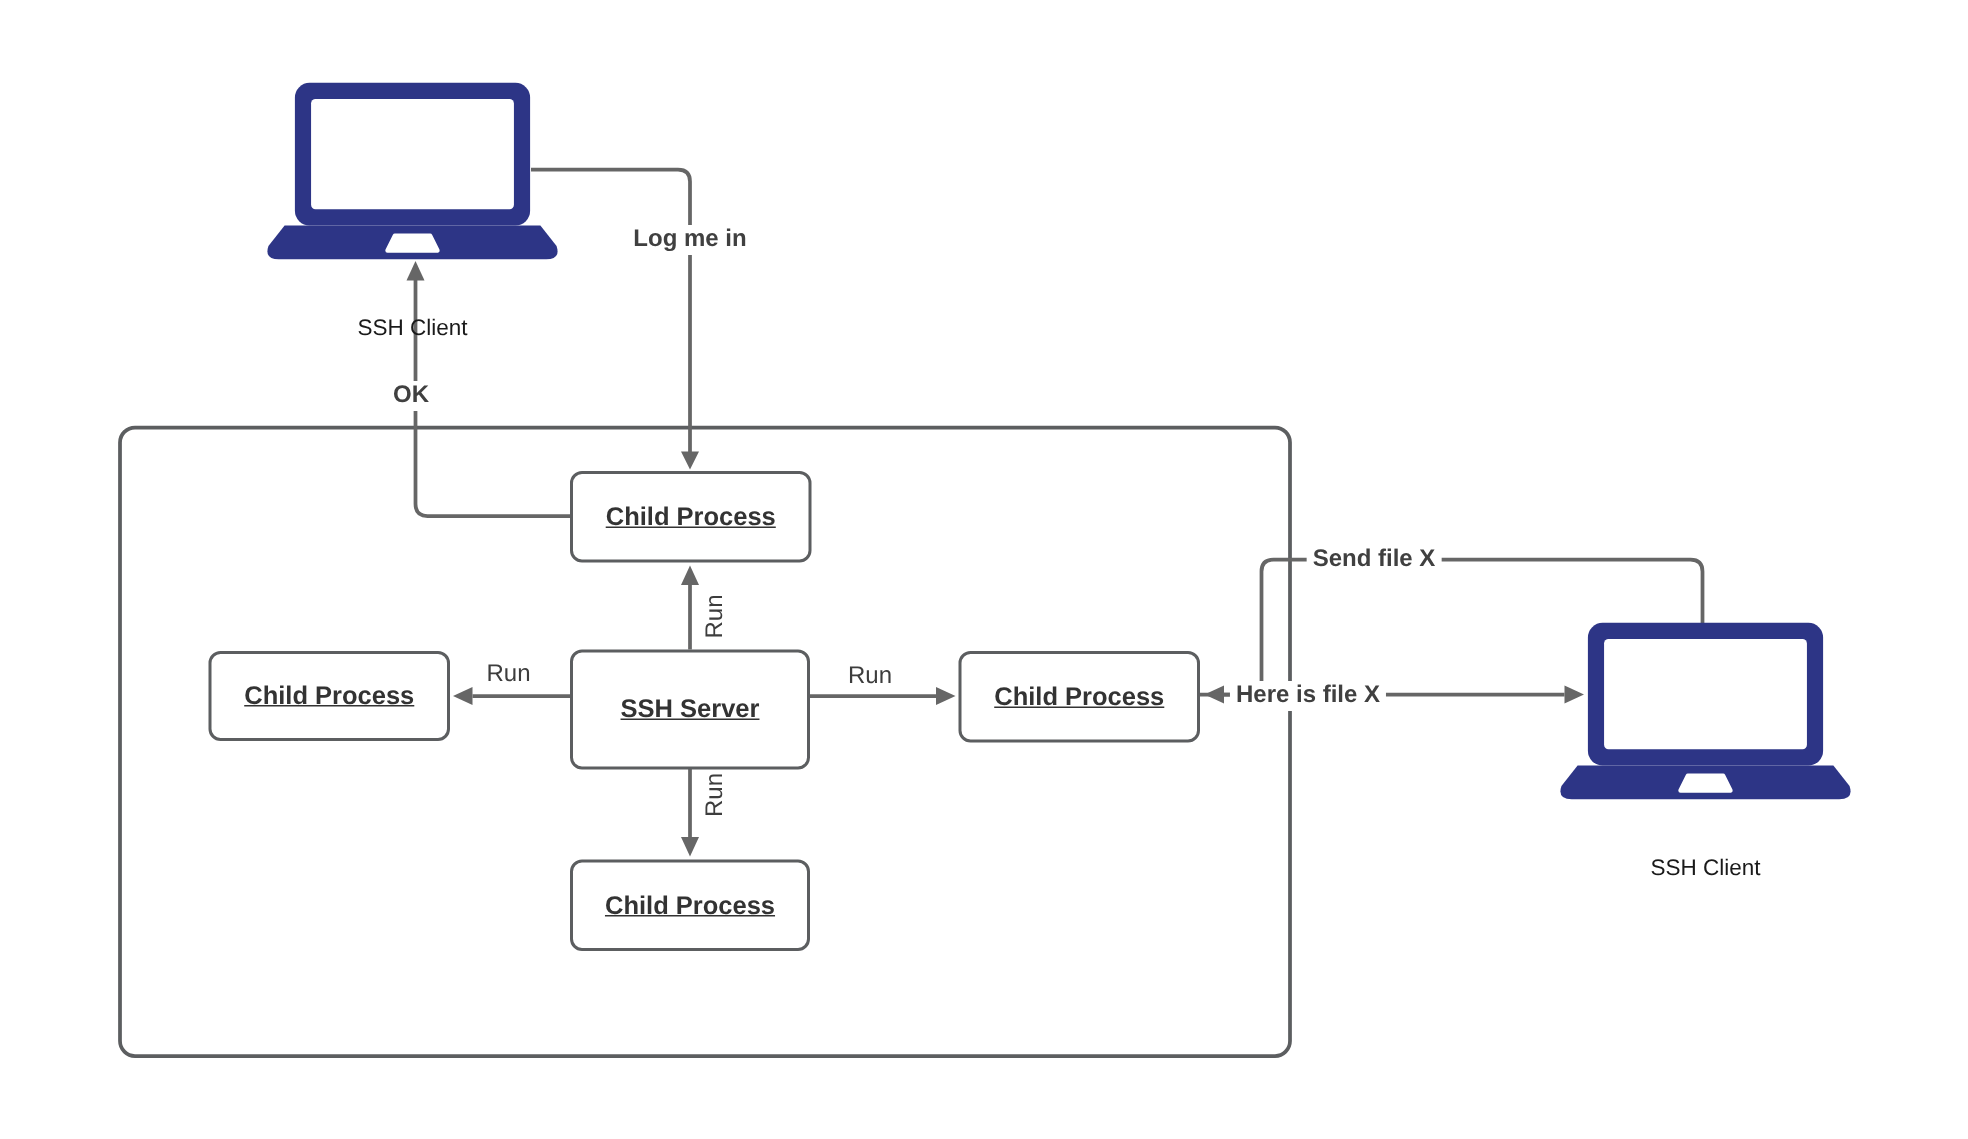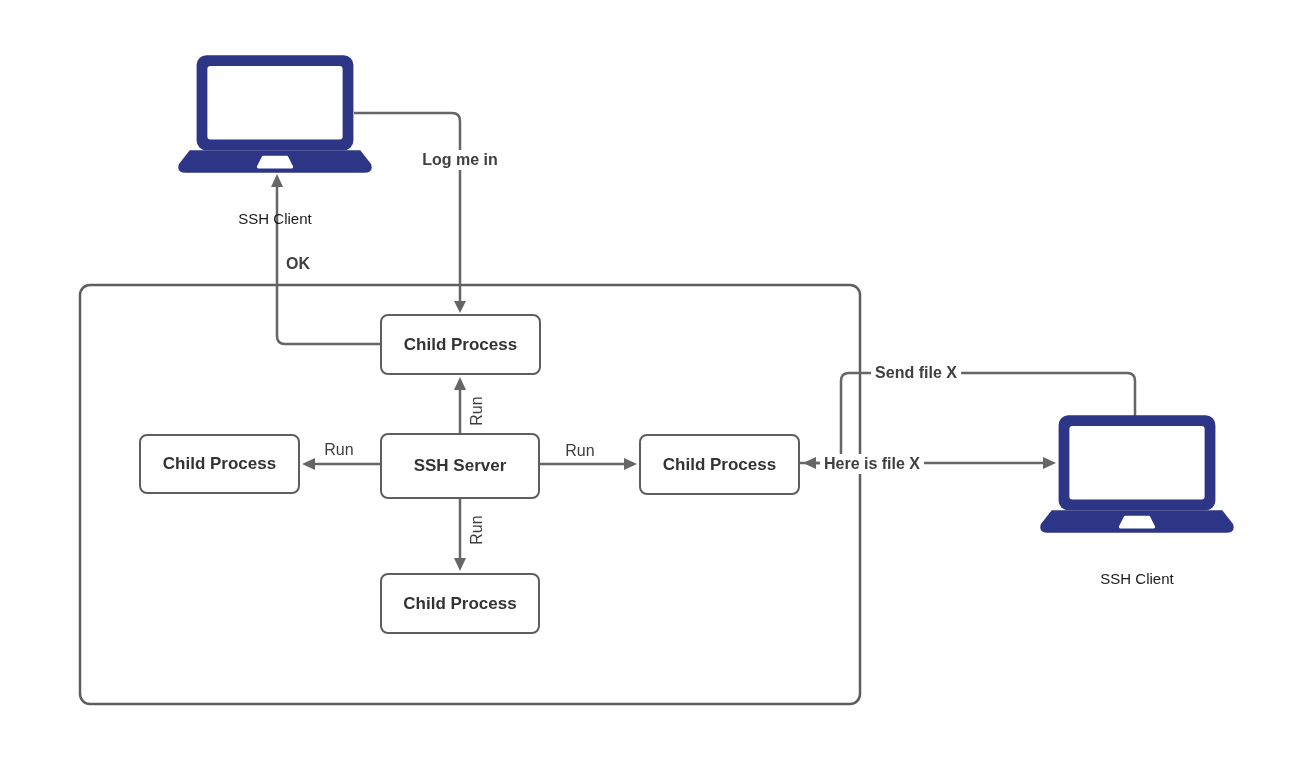--- a/index.html
+++ b/index.html
@@ -32,24 +32,25 @@
     background: #ffffff;
     border: 2.5px solid #5c5e60;
     border-radius: 8px;
     display: flex;
     align-items: center;
     justify-content: center;
     font-size: 17px;
     font-weight: 700;
     color: #333333;
     box-sizing: border-box;
+    text-decoration: underline;
   }
   .node-child-top    { left: 380px; top: 314px; width: 161px; height: 61px; }
   .node-child-left   { left: 139px; top: 434px; width: 161px; height: 60px; }
-  .node-server       { left: 380px; top: 433px; width: 160px; height: 66px; }
+  .node-server       { left: 380px; top: 433px; width: 160px; height: 80px; }
   .node-child-right  { left: 639px; top: 434px; width: 161px; height: 61px; }
   .node-child-bottom { left: 380px; top: 573px; width: 160px; height: 61px; }
   .client-label {
     position: absolute;
     z-index: 4;
     width: 196px;
     text-align: center;
     font-size: 15px;
     color: #1a1a1a;
     margin-top: 28px;
@@ -61,21 +62,21 @@
     z-index: 4;
     font-size: 16px;
     font-weight: 700;
     color: #404040;
     background: #ffffff;
     padding: 1px 4px;
     white-space: nowrap;
     transform: translate(-50%, -50%);
   }
   .lbl-log-me-in { left: 460px; top: 160px; }
-  .lbl-ok        { left: 274px; top: 264px; margin-left: 24px; }
+  .lbl-ok        { left: 274px; top: 264px; }
   .lbl-send      { left: 916px; top: 373px; }
   .lbl-here      { left: 872px; top: 464px; }
   .run-label {
     position: absolute;
     z-index: 4;
     width: 44px;
     text-align: center;
     font-size: 16px;
     font-weight: 400;
     color: #3d3d3d;

